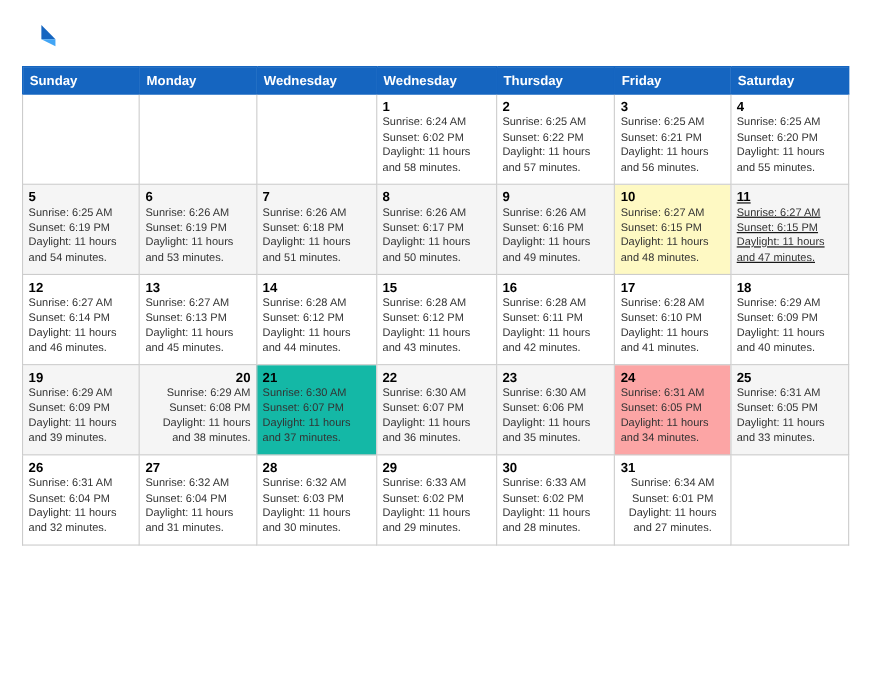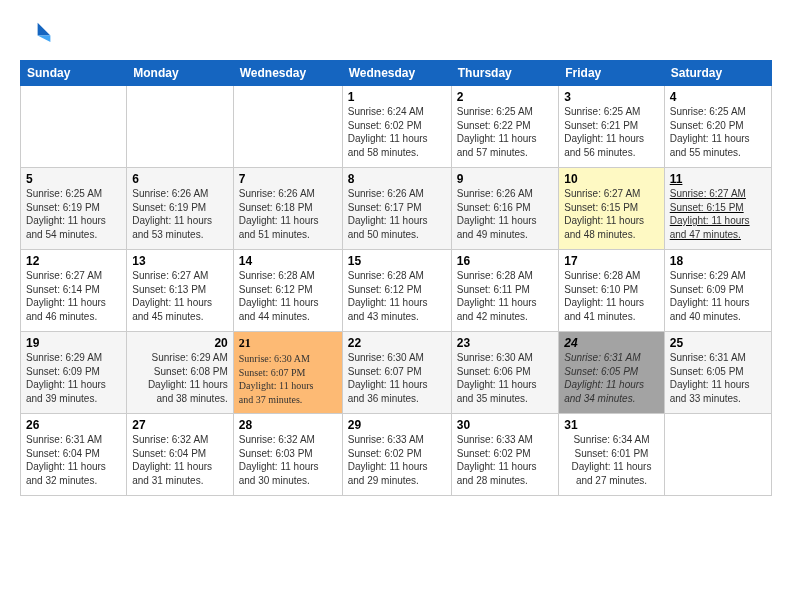--- a/index.html
+++ b/index.html
@@ -267,42 +267,42 @@
 Daylight: 11 hours
 and 39 minutes.</div>
           </td>
           <td style="background: rgb(245, 245, 245); text-align: right;">
             <span class="day-num">20</span>
             <div class="day-info" style="white-space: pre-line;">Sunrise: 6:29 AM
 Sunset: 6:08 PM
 Daylight: 11 hours
 and 38 minutes.</div>
           </td>
-          <td style="background: #fdba74; font-family: Liberation Serif, serif;">
+          <td style="background: #14b8a6;">
             <span class="day-num">21</span>
             <div class="day-info" style="white-space: pre-line;">Sunrise: 6:30 AM
 Sunset: 6:07 PM
 Daylight: 11 hours
 and 37 minutes.</div>
           </td>
           <td style="background: rgb(245, 245, 245);">
             <span class="day-num">22</span>
             <div class="day-info" style="white-space: pre-line;">Sunrise: 6:30 AM
 Sunset: 6:07 PM
 Daylight: 11 hours
 and 36 minutes.</div>
           </td>
           <td style="background: rgb(245, 245, 245);">
             <span class="day-num">23</span>
             <div class="day-info" style="white-space: pre-line;">Sunrise: 6:30 AM
 Sunset: 6:06 PM
 Daylight: 11 hours
 and 35 minutes.</div>
           </td>
-          <td style="background: #a3a3a3; font-style: italic;">
+          <td style="background: #fca5a5;">
             <span class="day-num">24</span>
             <div class="day-info" style="white-space: pre-line;">Sunrise: 6:31 AM
 Sunset: 6:05 PM
 Daylight: 11 hours
 and 34 minutes.</div>
           </td>
           <td style="background: rgb(245, 245, 245);">
             <span class="day-num">25</span>
             <div class="day-info" style="white-space: pre-line;">Sunrise: 6:31 AM
 Sunset: 6:05 PM

